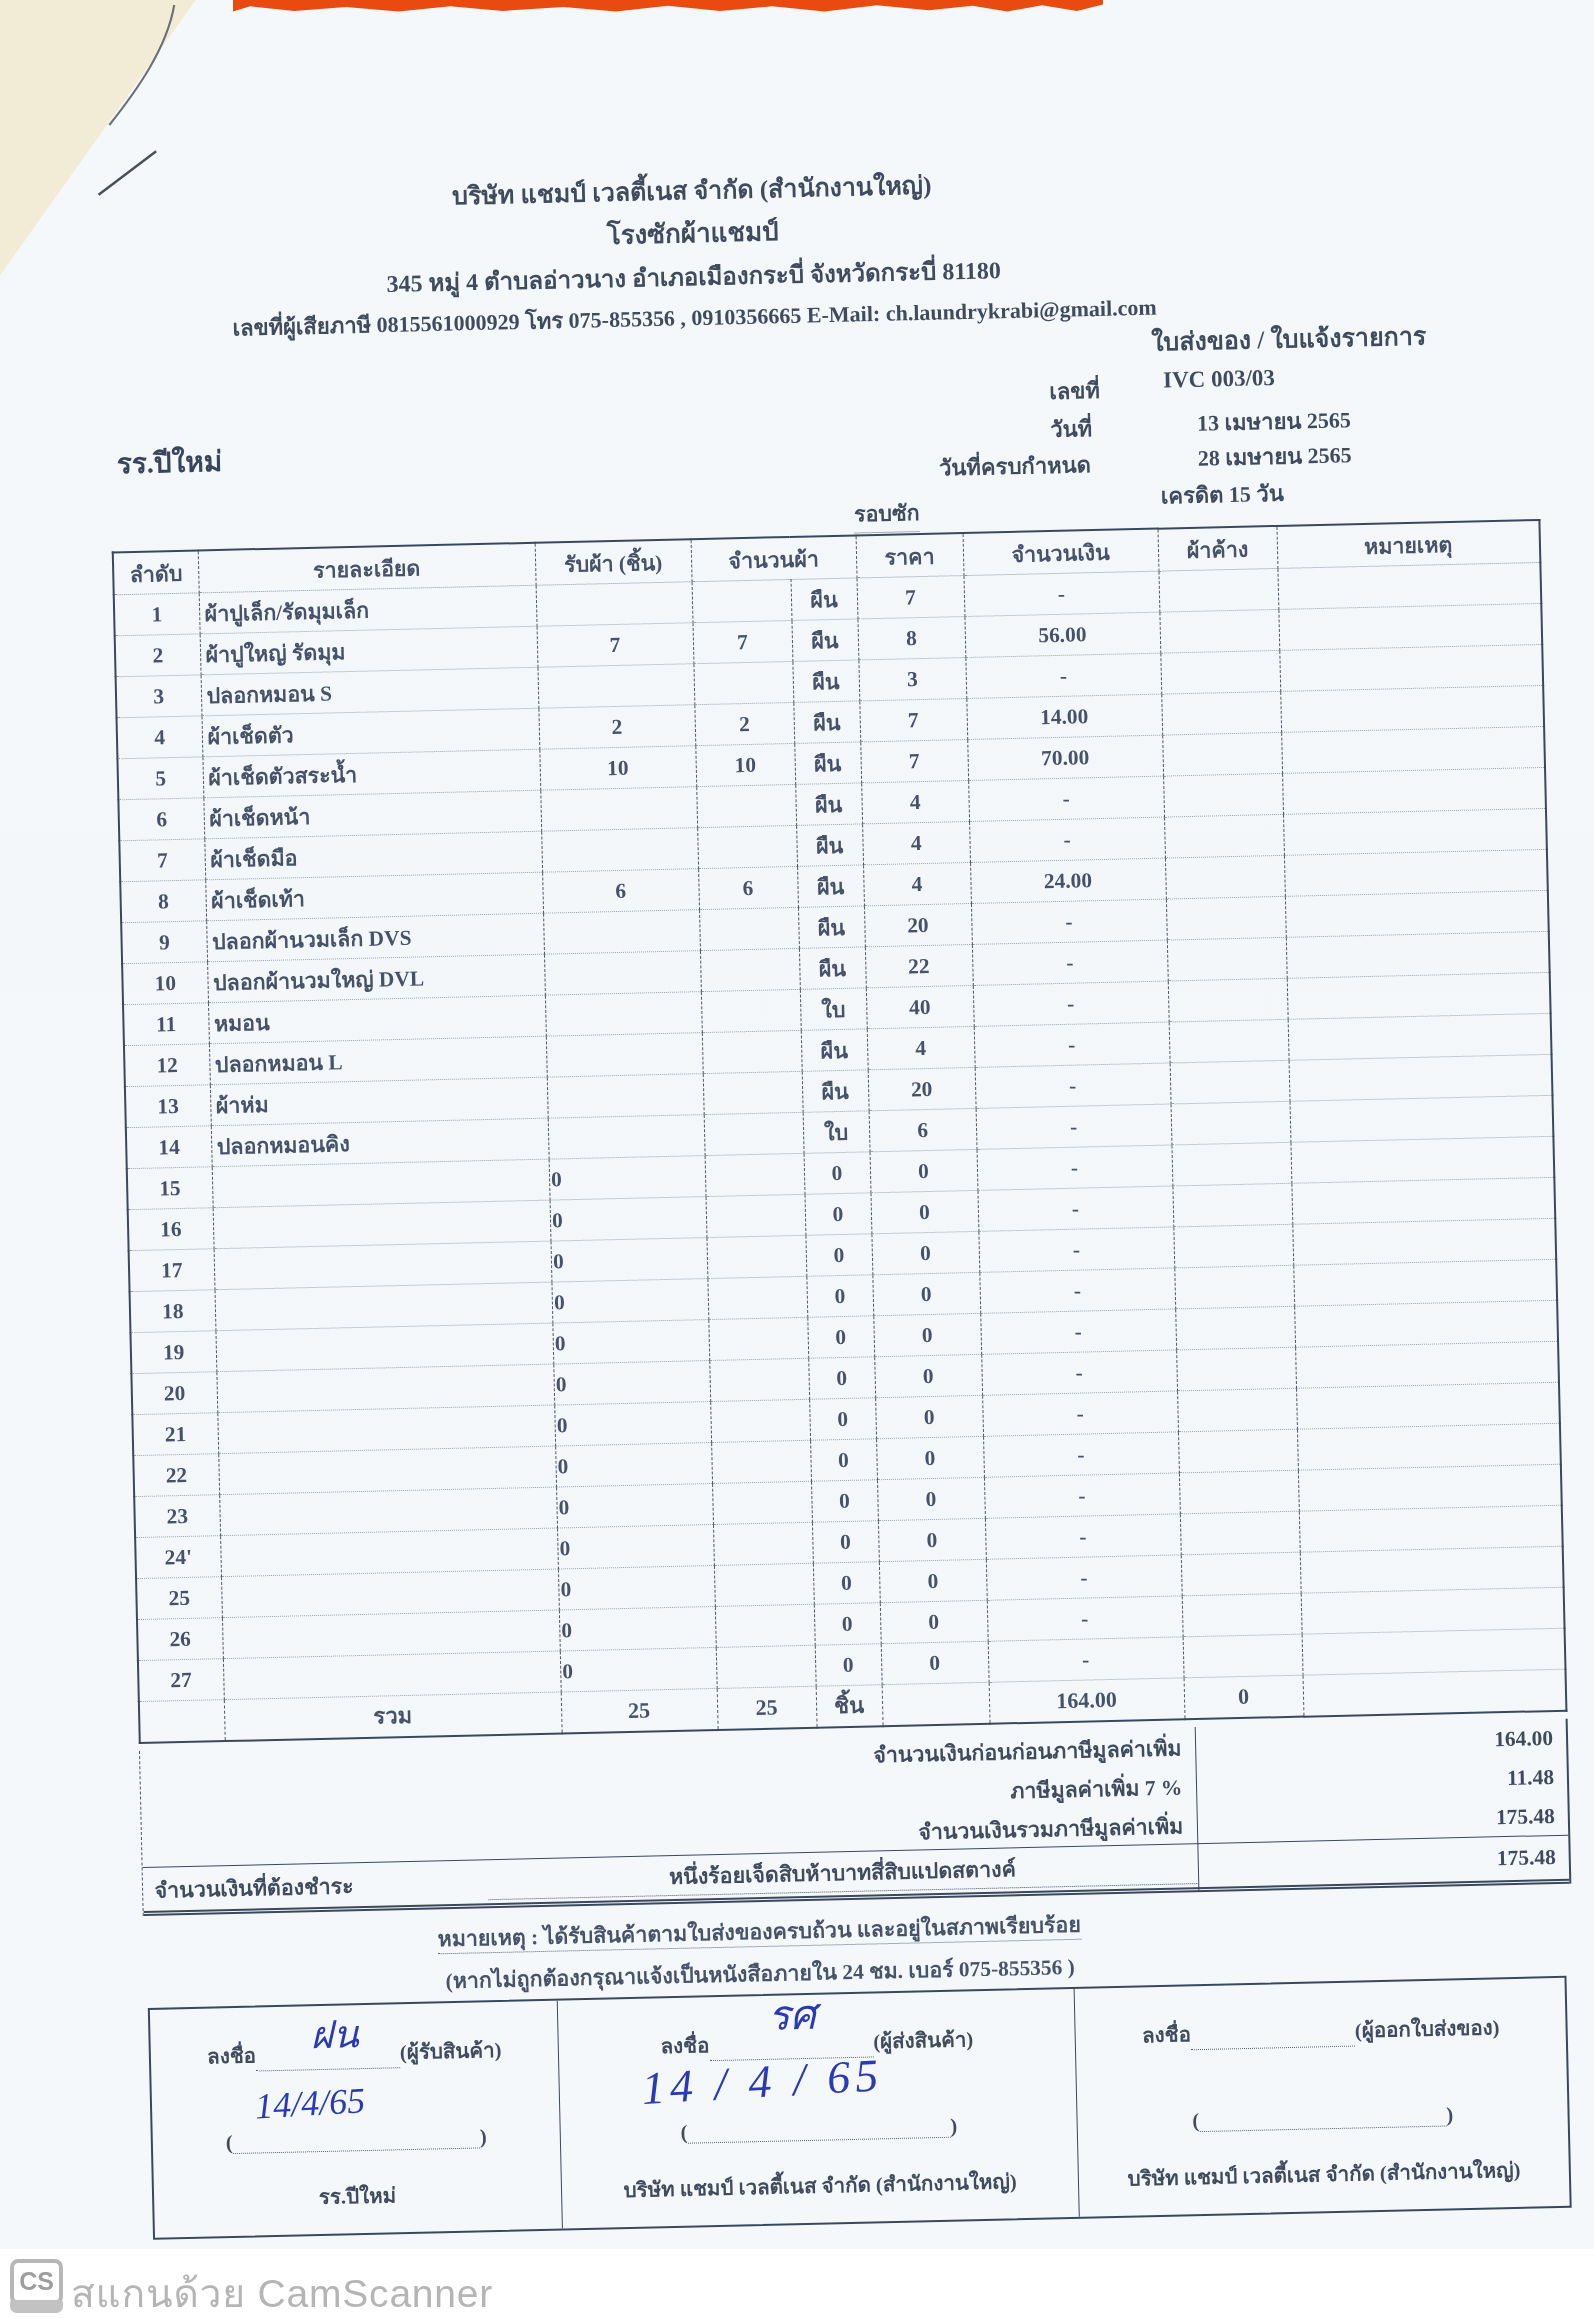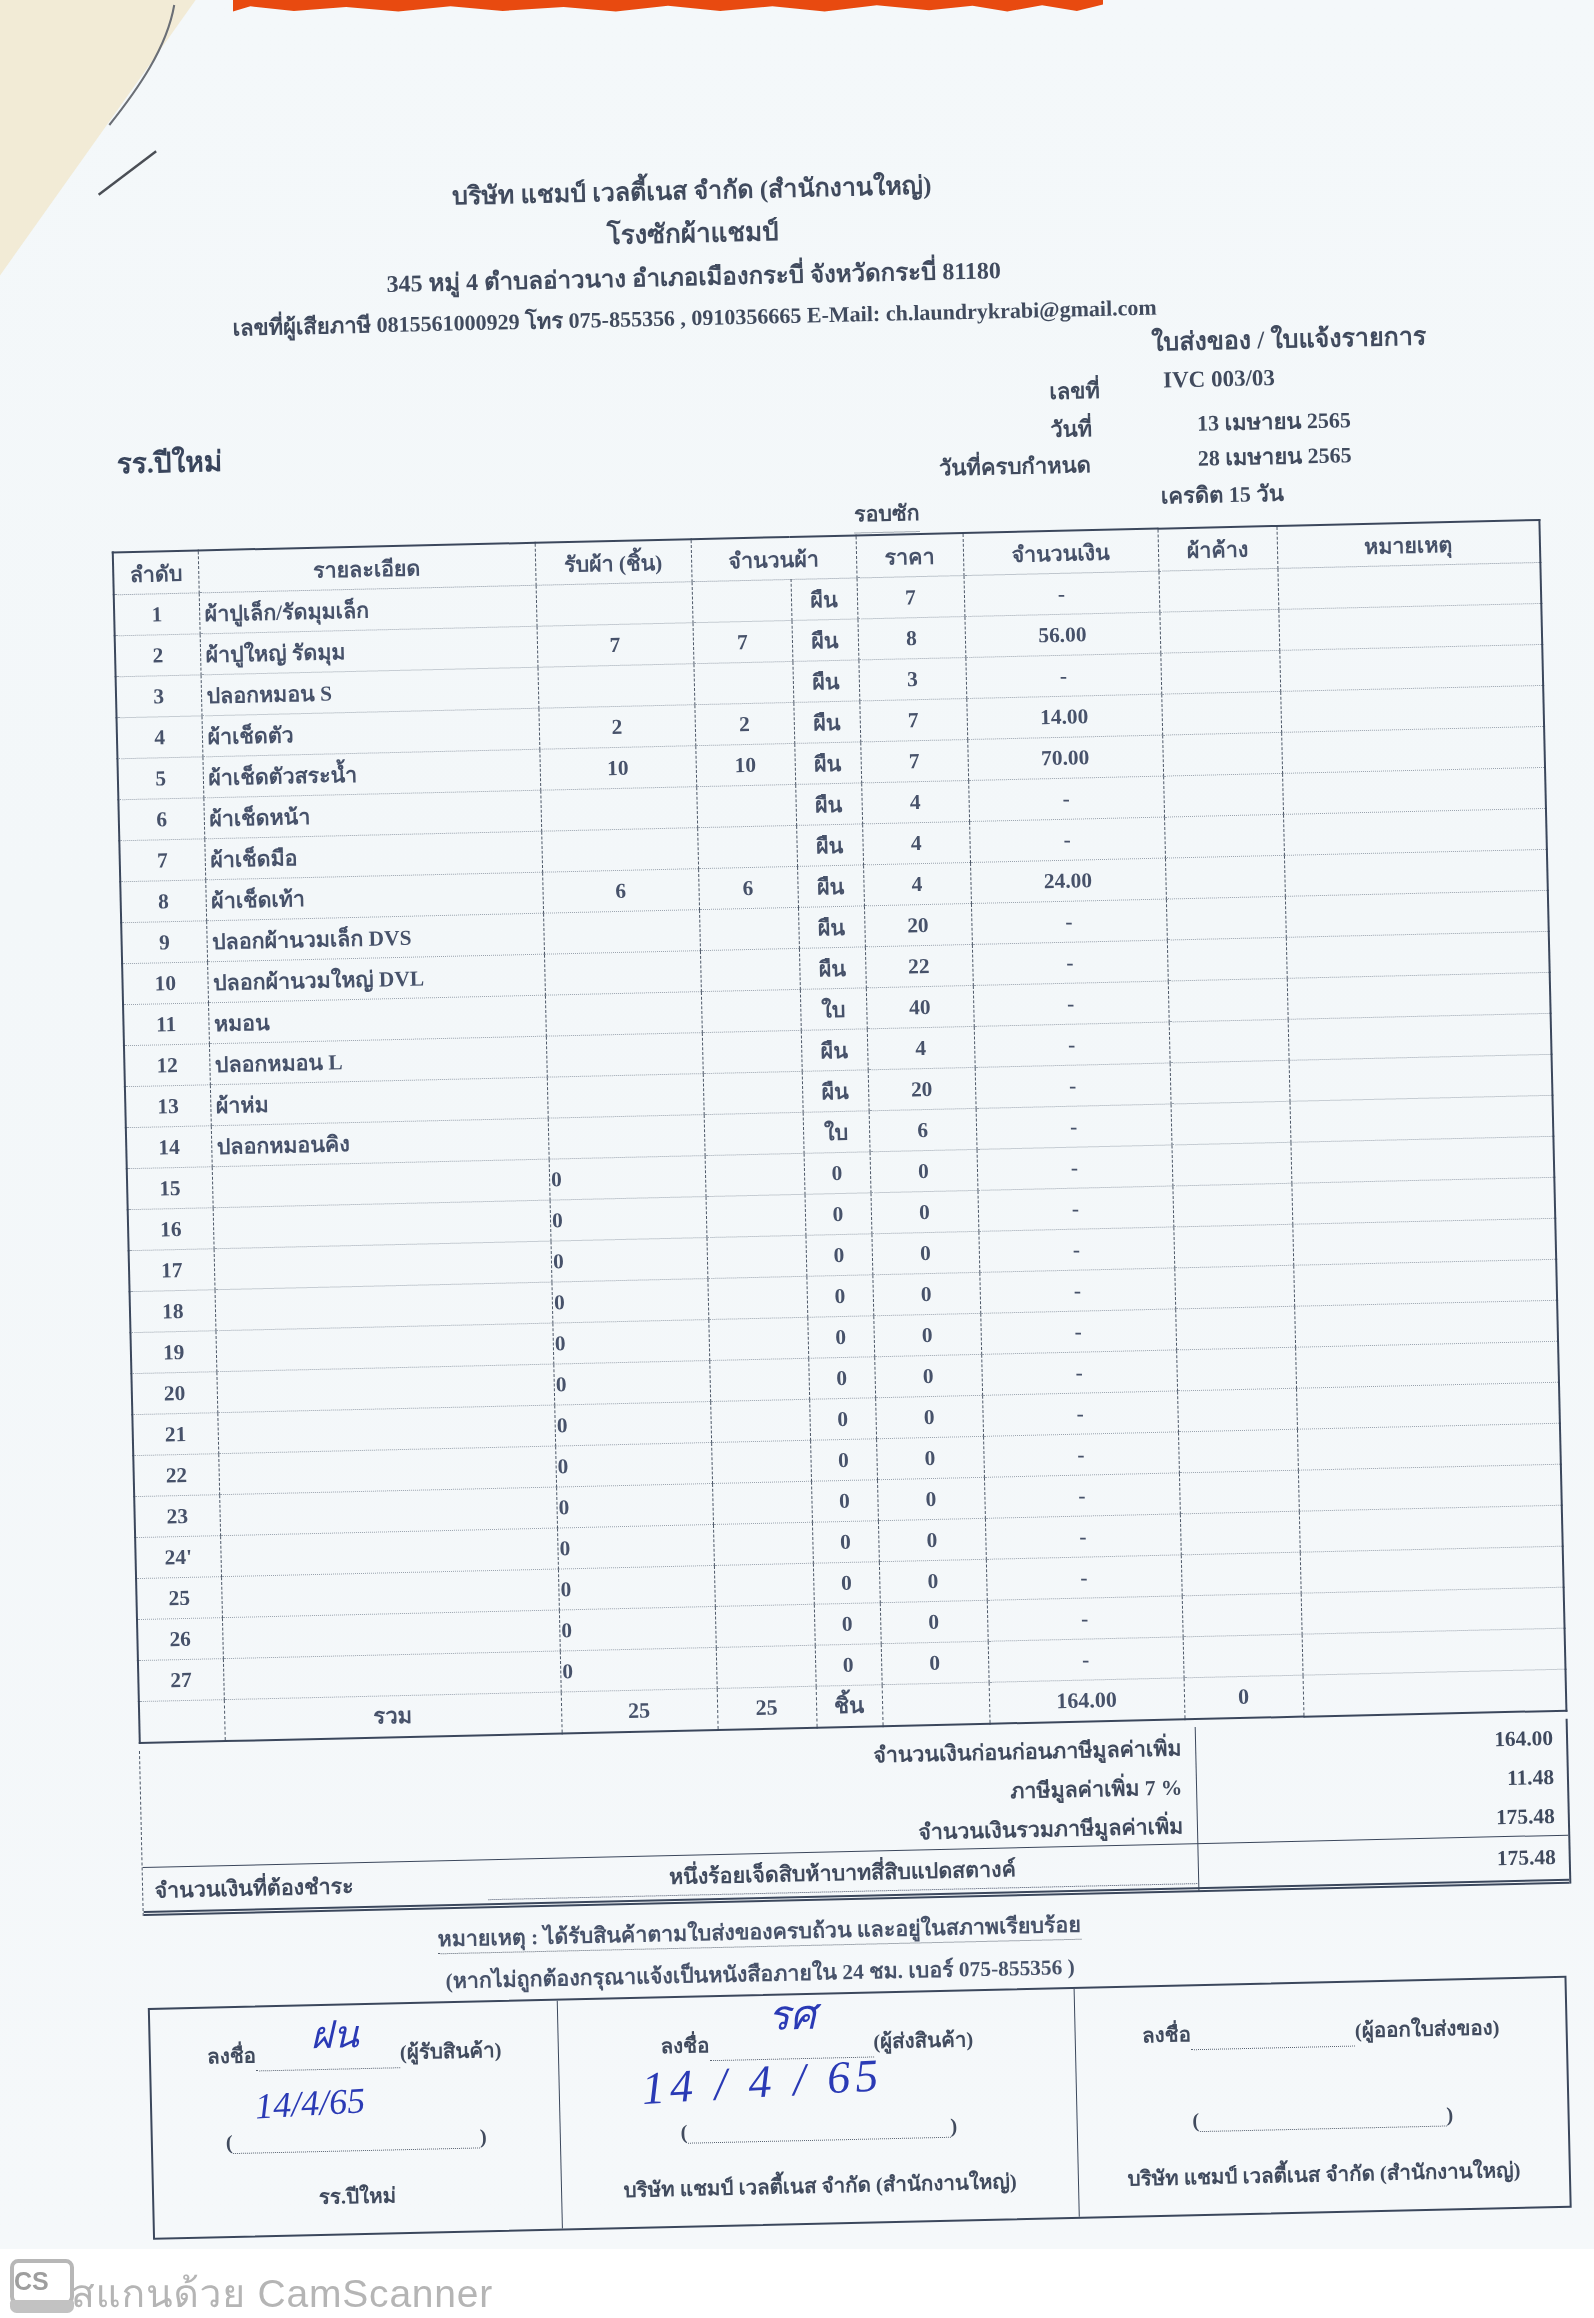--- a/index.html
+++ b/index.html
@@ -64,22 +64,22 @@
   
   .sigbox{position:absolute;left:130px;top:1993px;width:1419px;height:232px;display:flex;
           border:2.5px solid #3b475c;box-sizing:border-box;}
   .sigcell{position:relative;height:100%;box-sizing:border-box;font-size:20.5px;font-weight:700;}
   .sigcell + .sigcell{border-left:1.6px solid #3b475c;}
   .sigline{position:absolute;top:31px;left:0;width:100%;text-align:center;}
   .parenline{position:absolute;top:123px;left:0;width:100%;text-align:center;}
   .sigcaption{position:absolute;top:174px;left:0;width:100%;text-align:center;font-size:20.5px;}
   .ink{position:absolute;color:#2a3ab5;font-style:italic;font-weight:400;white-space:nowrap;}
   
-  .cs-badge{position:absolute;left:10px;top:2259px;width:64px;height:46px;border:4.1px solid #b7b7b7;
-            border-radius:8.2px;box-sizing:border-box;}
+  .cs-badge{position:absolute;left:10px;top:2259px;width:53px;height:46px;border:4.1px solid #b7b7b7;
+            border-radius:8.2px;box-sizing:border-box;text-align:center;}
   .cs-badge .cs-txt{font-family:"Liberation Sans","DejaVu Sans",sans-serif;font-weight:700;
             font-size:25px;color:#9e9e9e;line-height:36px;}
   .cs-badge .cs-base{position:absolute;left:-4.1px;right:-4.1px;bottom:-11.5px;height:13px;background:#c2c2c2;
             border-radius:3.3px 3.3px 6.6px 6.6px;}
   .cs-text{position:absolute;left:71px;top:2262px;font-family:"Liberation Sans","DejaVu Sans",sans-serif;
             font-size:39px;color:#b5b5b5;letter-spacing:0.8px;}
 </style>
 </head>
 <body>
 

